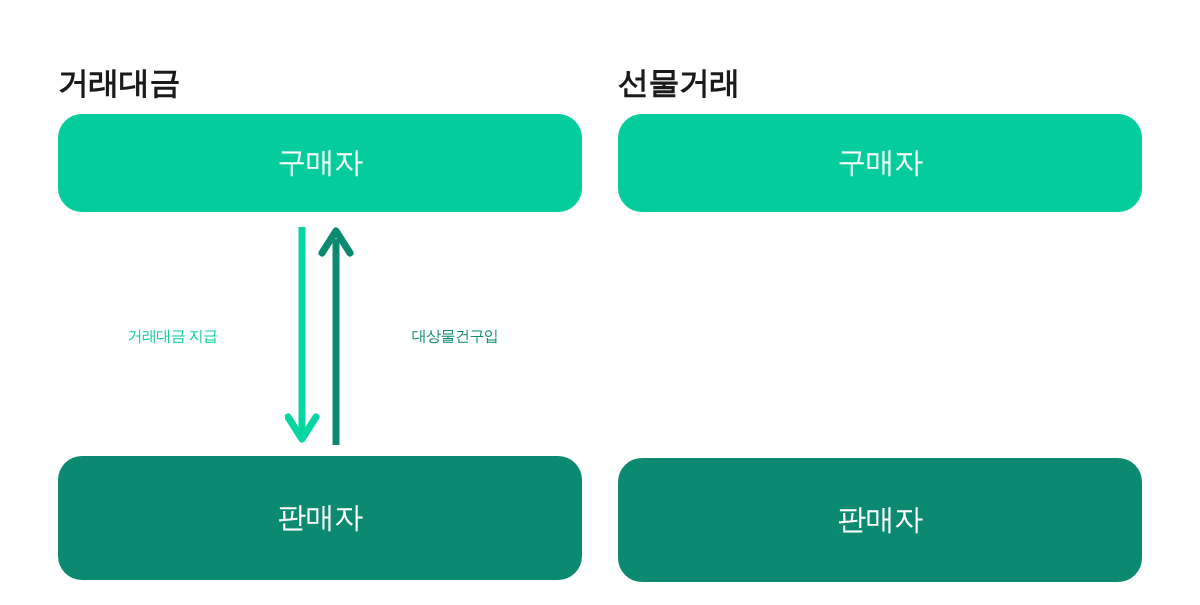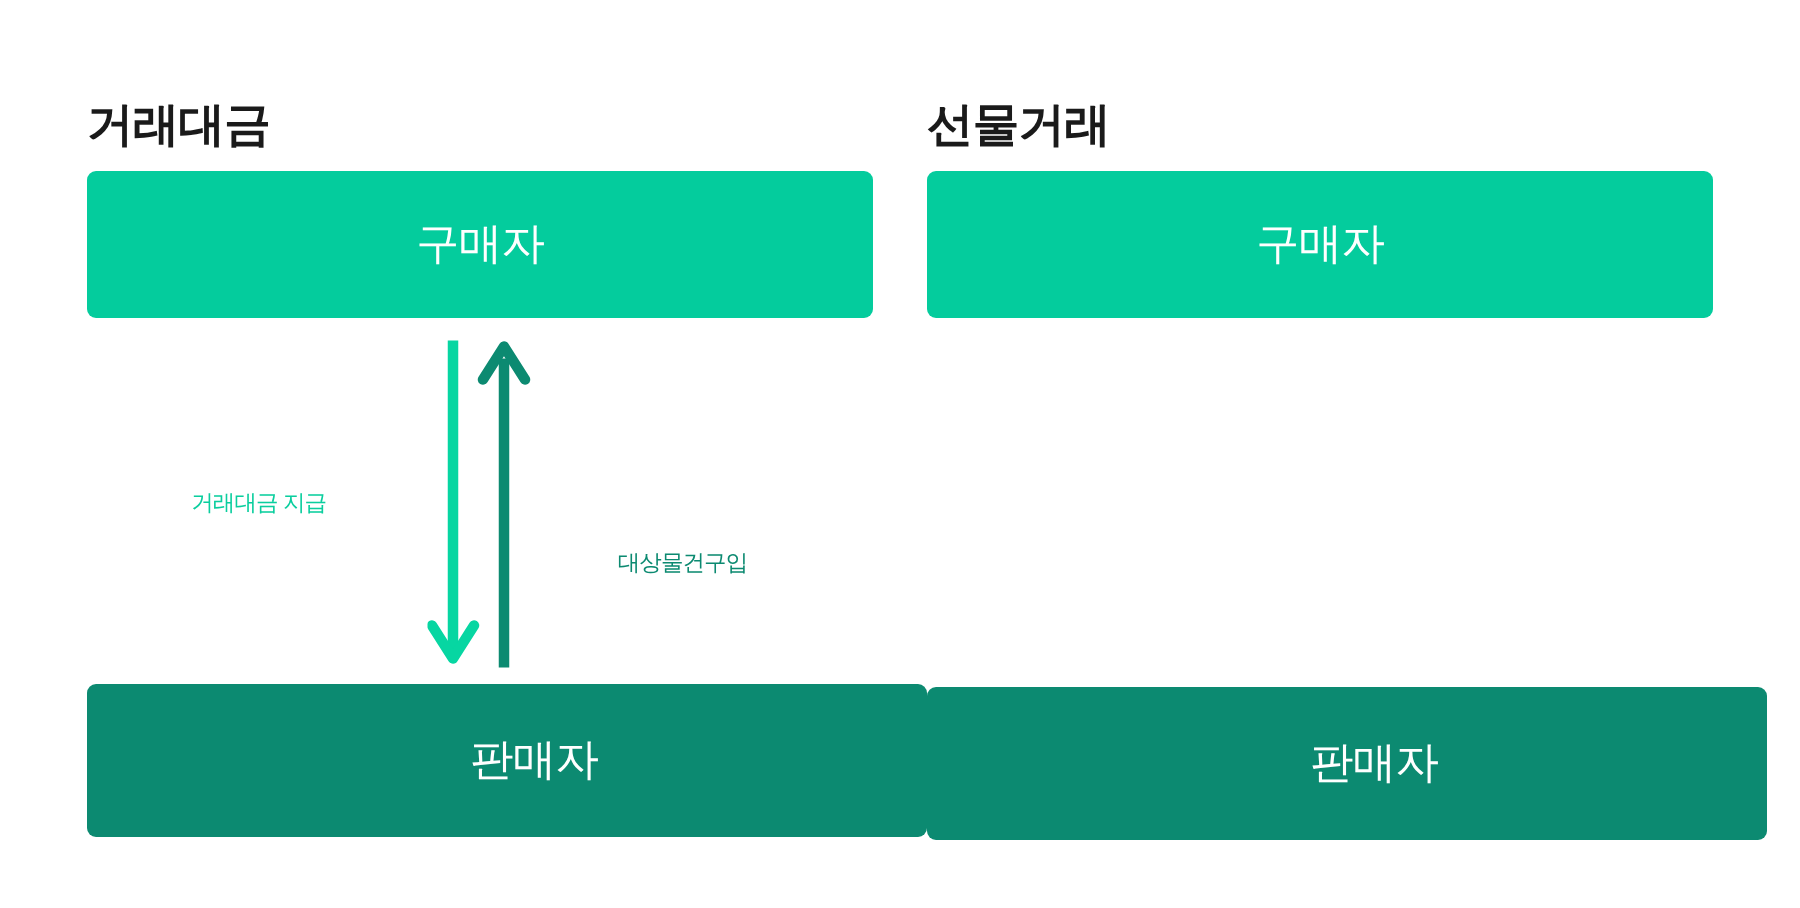--- a/index.html
+++ b/index.html
@@ -43,39 +43,38 @@
   .panel-spot .panel-title   { left: 58px; }
   .panel-future .panel-title { left: 58px; }
 
   
   .party-box {
     position: absolute;
     left: 58px;
     display: flex;
     align-items: center;
     justify-content: center;
-    border-radius: 6px;
+    border-radius: 24px;
     color: #ffffff;
     font-size: 29px;
     font-weight: 500;
     letter-spacing: -0.5px;
   }
   .panel-spot .party-box   { width: 524px; }
   .panel-future .party-box { width: 524px; }
 
   .party-buyer {
     top: 114px;
     height: 98px;
     background: #04CC9D;
   }
   .party-seller {
     top: 456px;
-    height: 102px;
+    height: 124px;
     background: #0C8A71;
-    padding-left: 36px;
   }
   .panel-future .party-seller { top: 458px; }
   .arrow-svg { display: block; }
   .arrow-svg-wrap {
     position: absolute;
     top: 225px;
   }
   .panel-spot .arrow-svg-wrap   { left: 285px; }
 
   
@@ -84,21 +83,21 @@
     font-size: 15px;
     font-weight: 500;
     letter-spacing: -0.6px;
     line-height: 40px;
     white-space: nowrap;
   }
   .flow-label.light { color: #0ACE9E; }
   .flow-label.dark  { color: #0C8A71; }
 
   .label-left  { text-align: right; }
-  .label-right { text-align: left; margin-top: 40px; }
+  .label-right { text-align: left; }
 
   
   .panel-spot .label-left {
     left: 60px;
     width: 225px;
     top: 316px;
     text-align: center;
   }
   .panel-spot .label-right {
     left: 355px;

